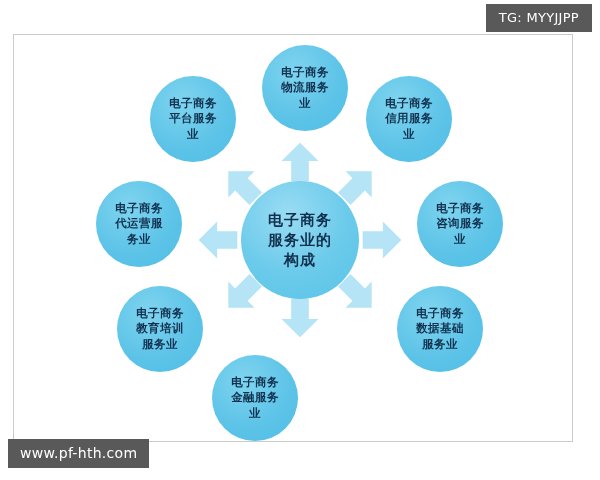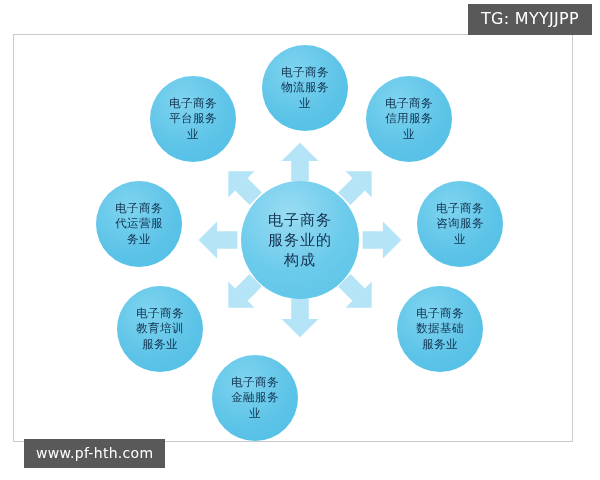--- a/index.html
+++ b/index.html
@@ -15,42 +15,41 @@
     font-family: "DejaVu Sans", "Liberation Sans", sans-serif;
   }
 
   
   #tg-tag {
     position: absolute;
     top: 4px;
     right: 8px;
     background: #595959;
     color: #ffffff;
-    font-size: 16px;
+    font-size: 13px;
     line-height: 1;
     padding: 7px 13px 8px 13px;
     letter-spacing: 0.3px;
     white-space: nowrap;
     z-index: 40;
   }
 
   
   #site-tag {
     position: absolute;
     left: 8px;
     bottom: 12px;
     background: #595959;
     color: #ffffff;
     font-size: 14px;
     line-height: 1;
     padding: 7px 12px 8px 12px;
     letter-spacing: 0.3px;
     white-space: nowrap;
     z-index: 40;
-    margin-left: 16px;
   }
 
   
   #card {
     position: absolute;
     left: 13px;
     top: 34px;
     width: 560px;
     height: 408px;
     background: #ffffff;
@@ -77,21 +76,21 @@
     justify-content: center;
     text-align: center;
     color: #11314e;
     box-sizing: border-box;
   }
 
   .node .label {
     display: block;
     line-height: 1.32;
     letter-spacing: 0.4px;
-    font-weight: 400;
+    font-weight: 700;
     padding: 0 4px;
   }
 
   
   .satellite {
     width: 86px;
     height: 86px;
     background: radial-gradient(circle at 38% 30%, #7fd4ef 0%, #5ec4e8 55%, #4fbde5 100%);
     font-size: 11.5px;
   }

